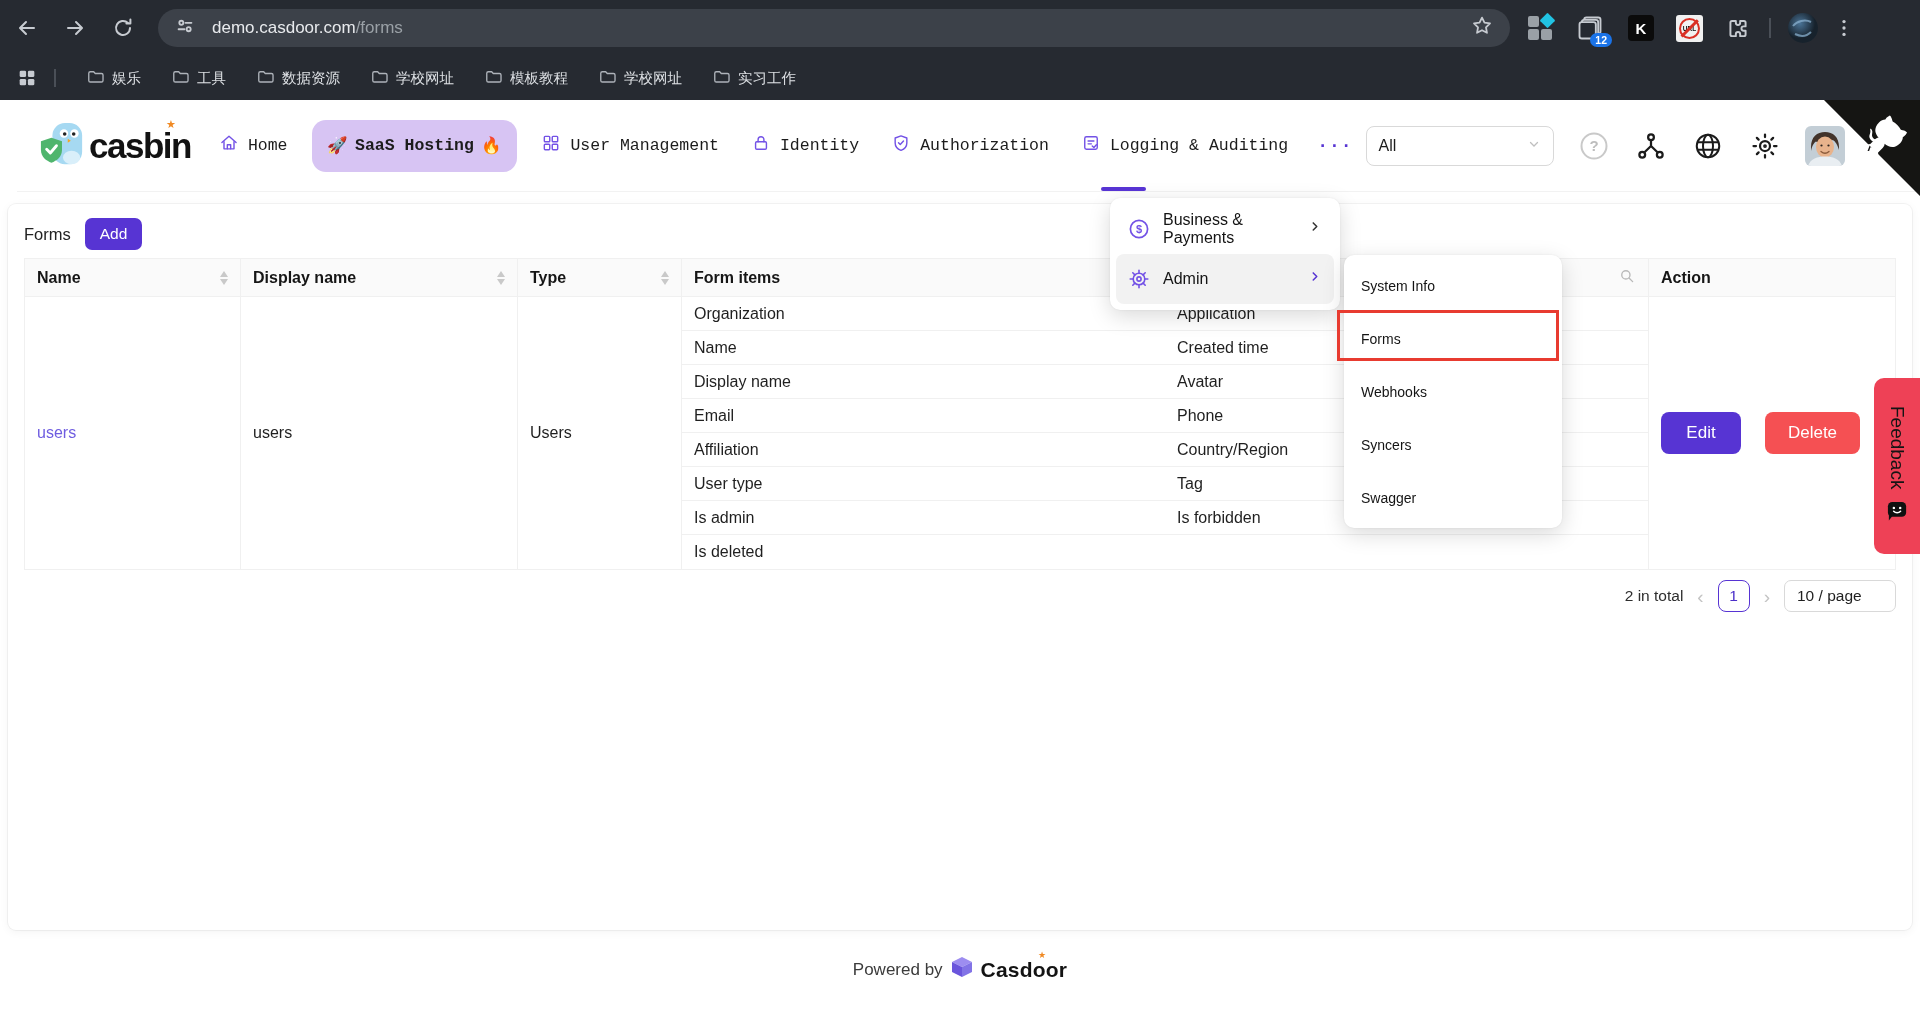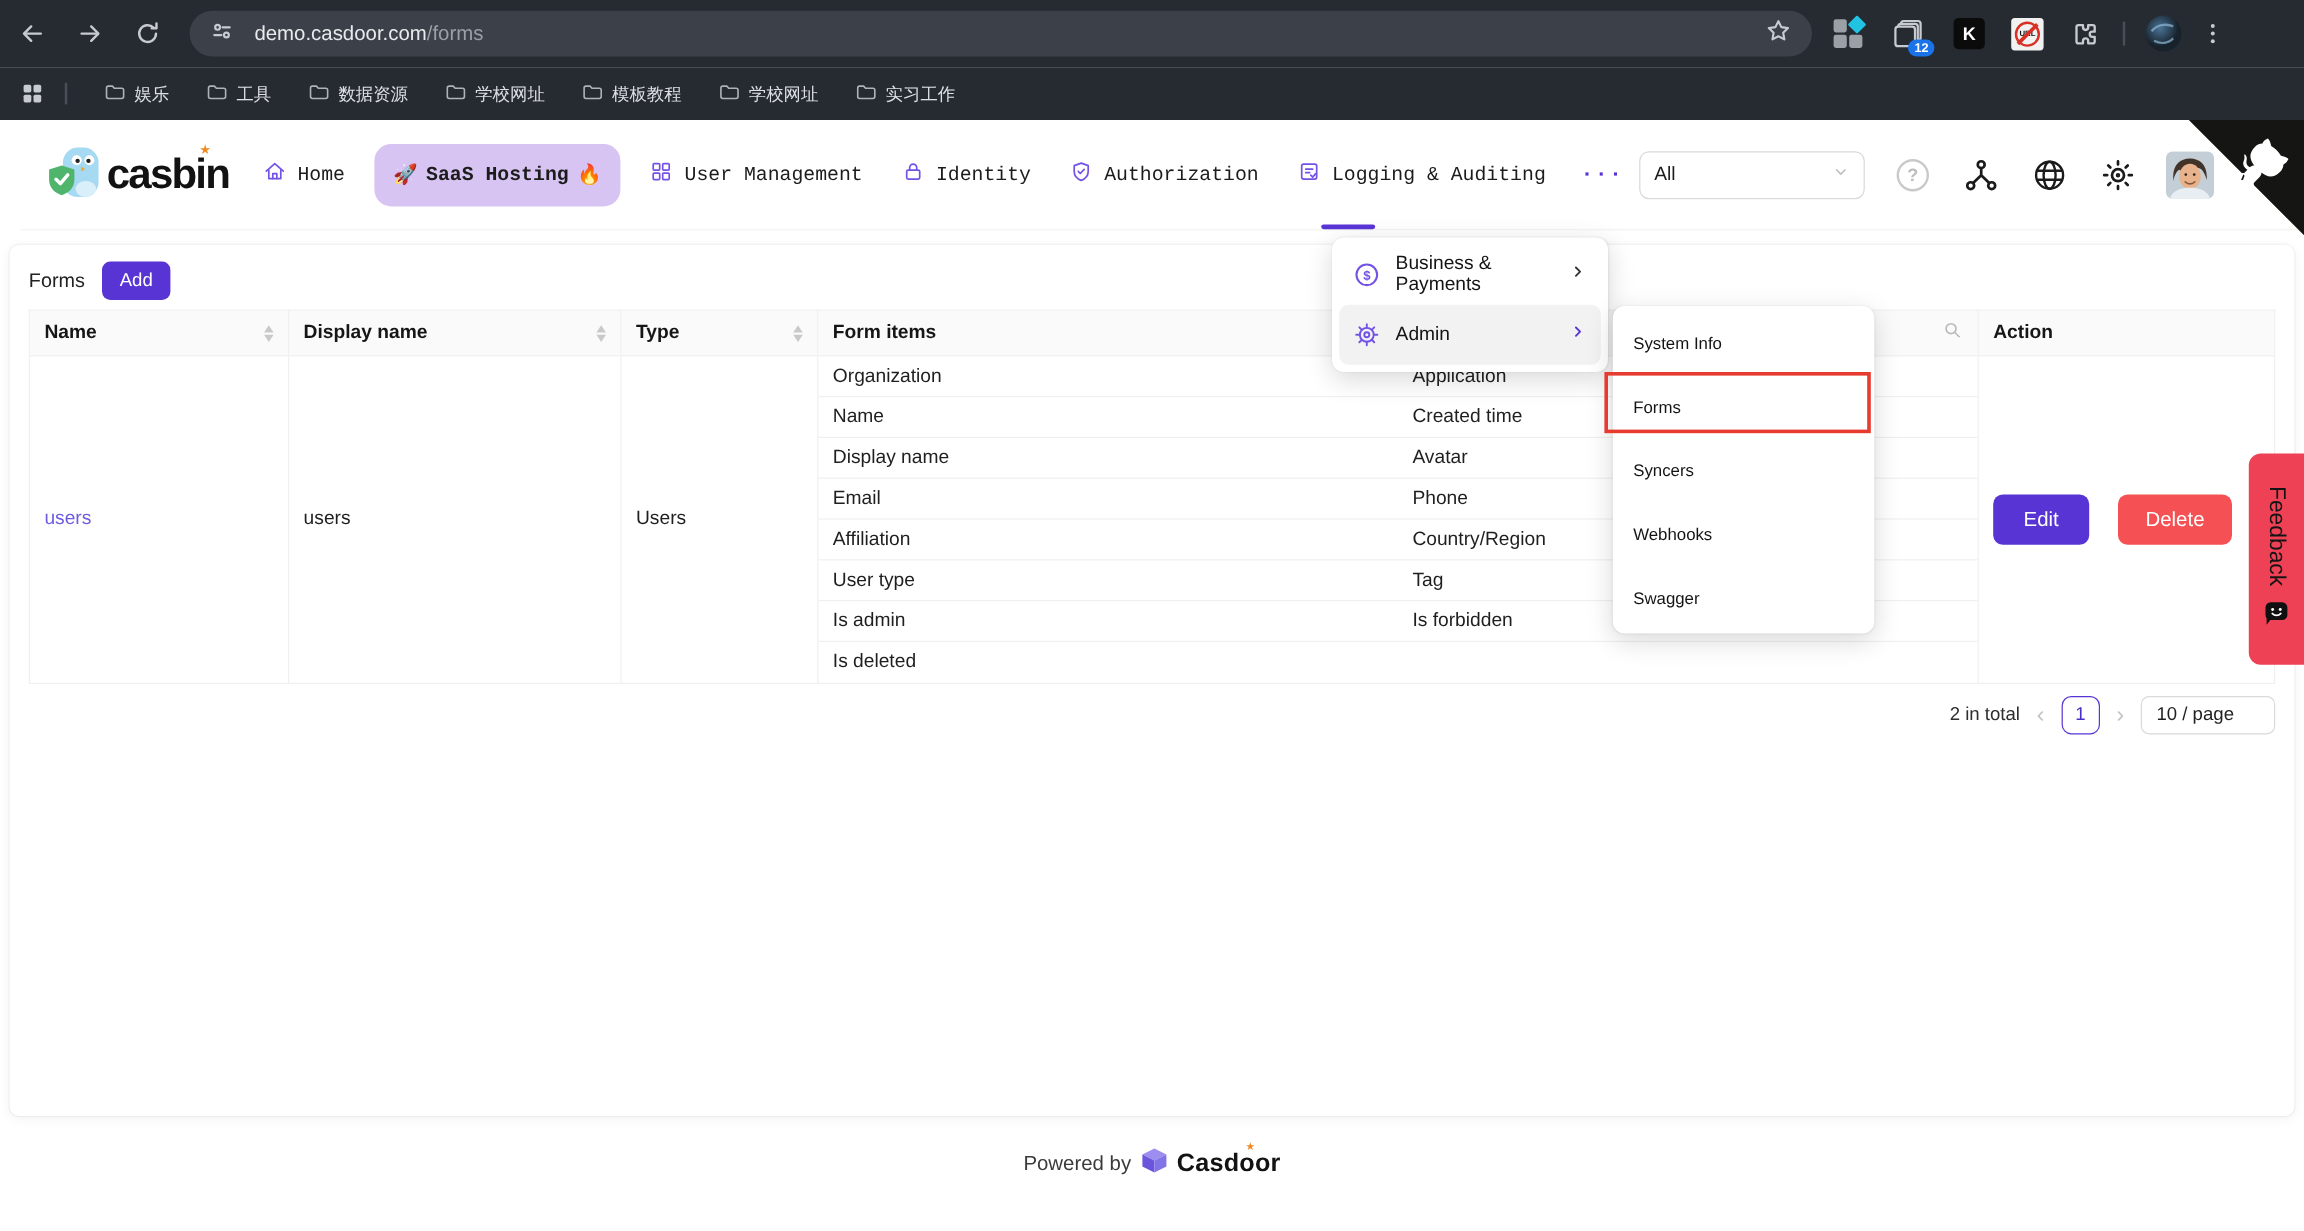--- a/index.html
+++ b/index.html
@@ -511,22 +511,22 @@
         <span>Admin</span>
         <span class="chev"><svg width="14" height="14" viewBox="0 0 24 24" fill="none" stroke="currentColor" stroke-width="2.6" stroke-linecap="round" stroke-linejoin="round">
               <path d="M9 5l6 6-6 6"></path>
             </svg></span>
       </div>
     </div>
 
     <div class="pop pop2">
       <div class="smi">System Info</div>
       <div class="smi">Forms</div>
+      <div class="smi">Webhooks</div>
       <div class="smi">Syncers</div>
-      <div class="smi">Webhooks</div>
       <div class="smi">Swagger</div>
     </div>
     <div class="redbox"></div>
 
     <div class="footer">
       <span>Powered by</span>
       <span><svg width="22" height="22" viewBox="0 0 22 22">
             <path d="M11 1l10 5-10 5L1 6z" fill="#9d8df0"></path>
             <path d="M1 6l10 5v10L1 16z" fill="#6a55dc"></path>
             <path d="M21 6l-10 5v10l10-5z" fill="#8273e6"></path>

